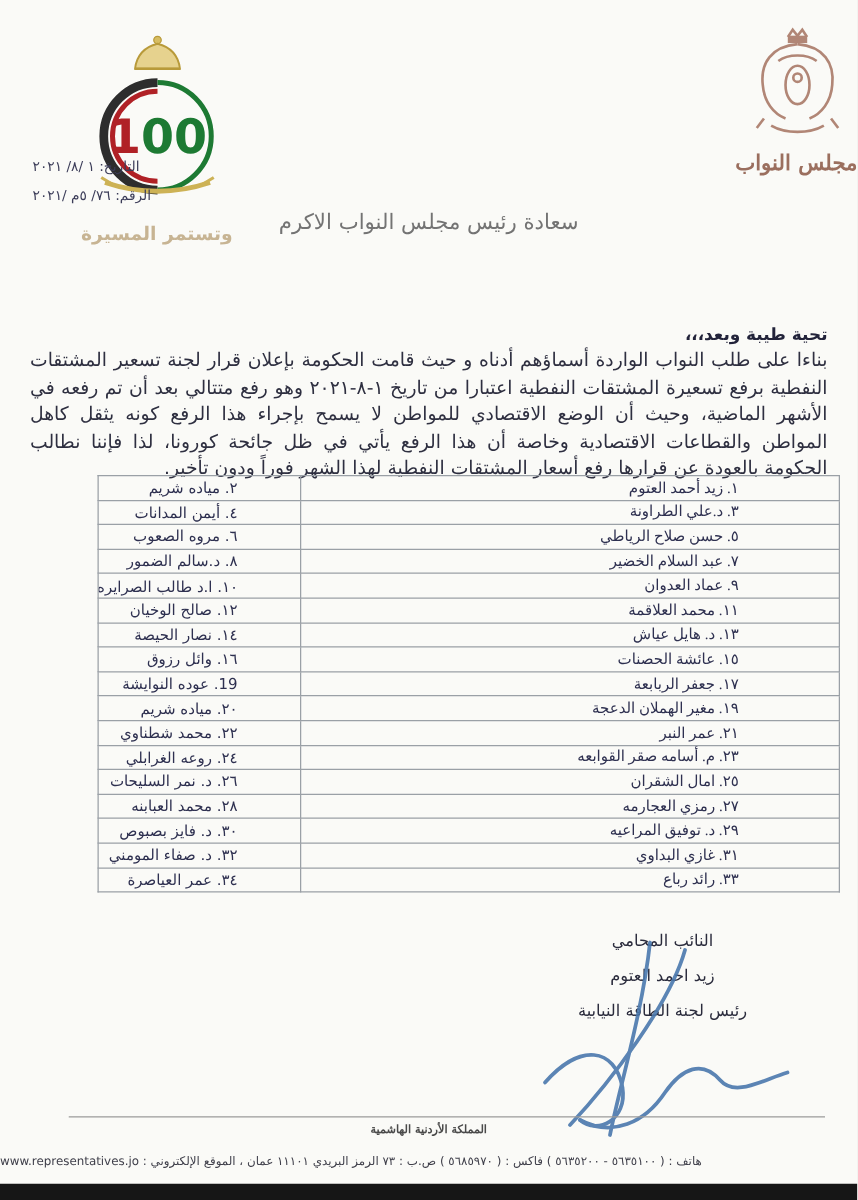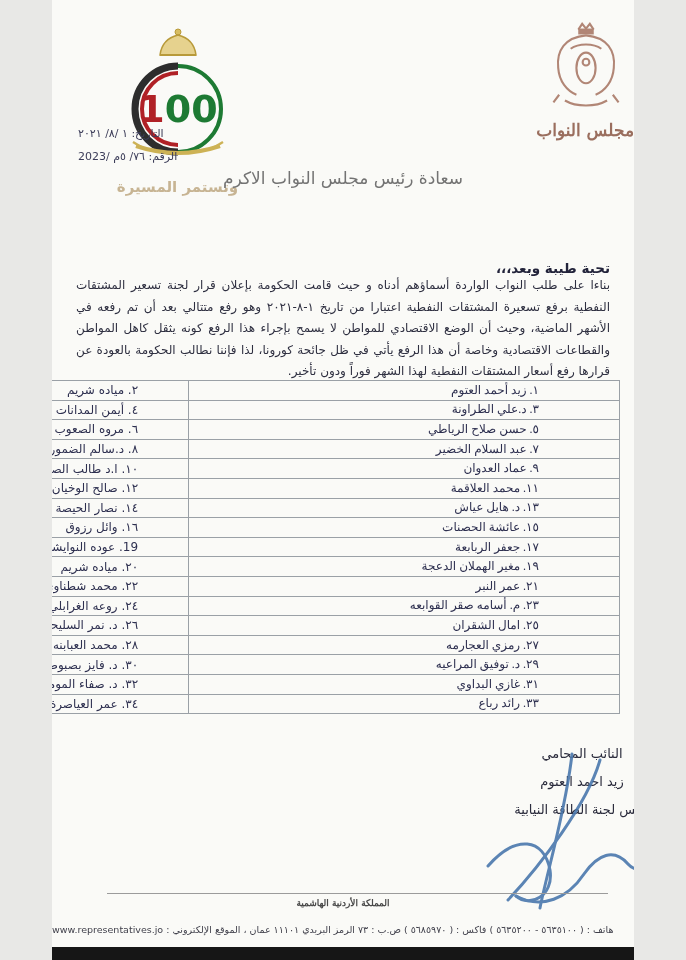--- a/index.html
+++ b/index.html
@@ -2,21 +2,21 @@
 <html dir="rtl" lang="ar"><head>
 <meta charset="utf-8">
 <style>
   html,body{margin:0;padding:0;}
   body{
     font-family:"DejaVu Sans","Liberation Sans",sans-serif;
     background:#e8e8e6;
   }
   .page{
     position:relative;
-    width:582px;height:960px;
+    width:686px;height:960px;
     margin:0 auto;
     background:#fafaf7;
     overflow:hidden;
     direction:rtl;
   }
   
   .centennial{
     position:absolute;top:24px;left:48px;width:155px;height:175px;
     text-align:center;direction:ltr;
   }
@@ -53,21 +53,21 @@
     text-align:right;
   }
   .subject .subject-text{text-decoration:underline;}
   .greeting{
     position:absolute;top:240px;right:24px;
     font-size:13.5px;font-weight:bold;color:#22233a;margin-top:20px;
   }
   
   .body-text{
     position:absolute;top:263px;right:24px;left:24px;
-    font-size:12px;line-height:21.5px;color:#2e2f40;
+    font-size:15px;line-height:21.5px;color:#2e2f40;
     text-align:justify;text-align-last:right;
   }
   
   .sig-table{
     position:absolute;top:380px;right:14px;
     width:594px;
     border-collapse:collapse;
     table-layout:fixed;
   }
   .sig-table td{
@@ -152,21 +152,21 @@
     <div class="crest-caption">مجلس النواب</div>
   </div>
 
   <div class="ref-block">
     <div class="ref-line">
       <span>التاريخ:</span>
       <span>١ /٨/ ٢٠٢١</span>
     </div>
     <div class="ref-line">
       <span>الرقم:</span>
-      <span>٧٦/ ٥م /2023</span>
+      <span>٧٦/ ٥م /٢٠٢١</span>
     </div>
   </div>
 
   <div class="recipient">سعادة رئيس مجلس النواب الاكرم</div>
 
 
   <div class="greeting">تحية طيبة وبعد،،،</div>
 
   <p class="body-text">بناءا على طلب النواب الواردة أسماؤهم أدناه و حيث قامت الحكومة بإعلان قرار لجنة تسعير المشتقات النفطية برفع تسعيرة المشتقات النفطية اعتبارا من تاريخ ١-٨-٢٠٢١ وهو رفع متتالي بعد أن تم رفعه في الأشهر الماضية، وحيث أن الوضع الاقتصادي للمواطن لا يسمح بإجراء هذا الرفع كونه يثقل كاهل المواطن والقطاعات الاقتصادية وخاصة أن هذا الرفع يأتي في ظل جائحة كورونا، لذا فإننا نطالب الحكومة بالعودة عن قرارها رفع أسعار المشتقات النفطية لهذا الشهر فوراً ودون تأخير.</p>
 

